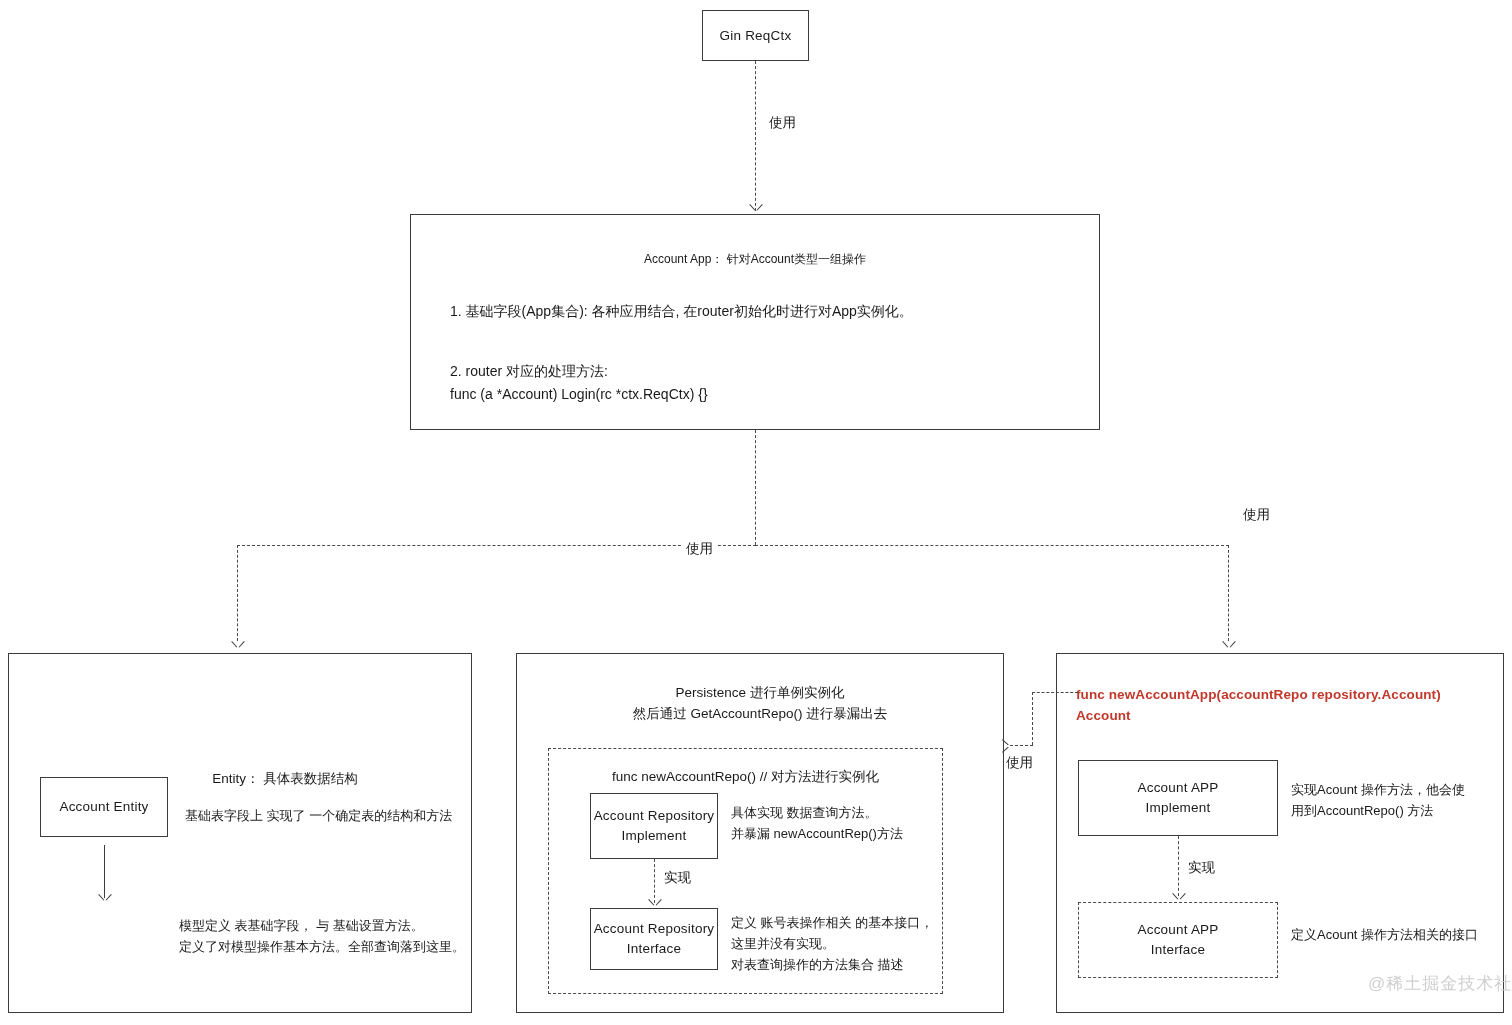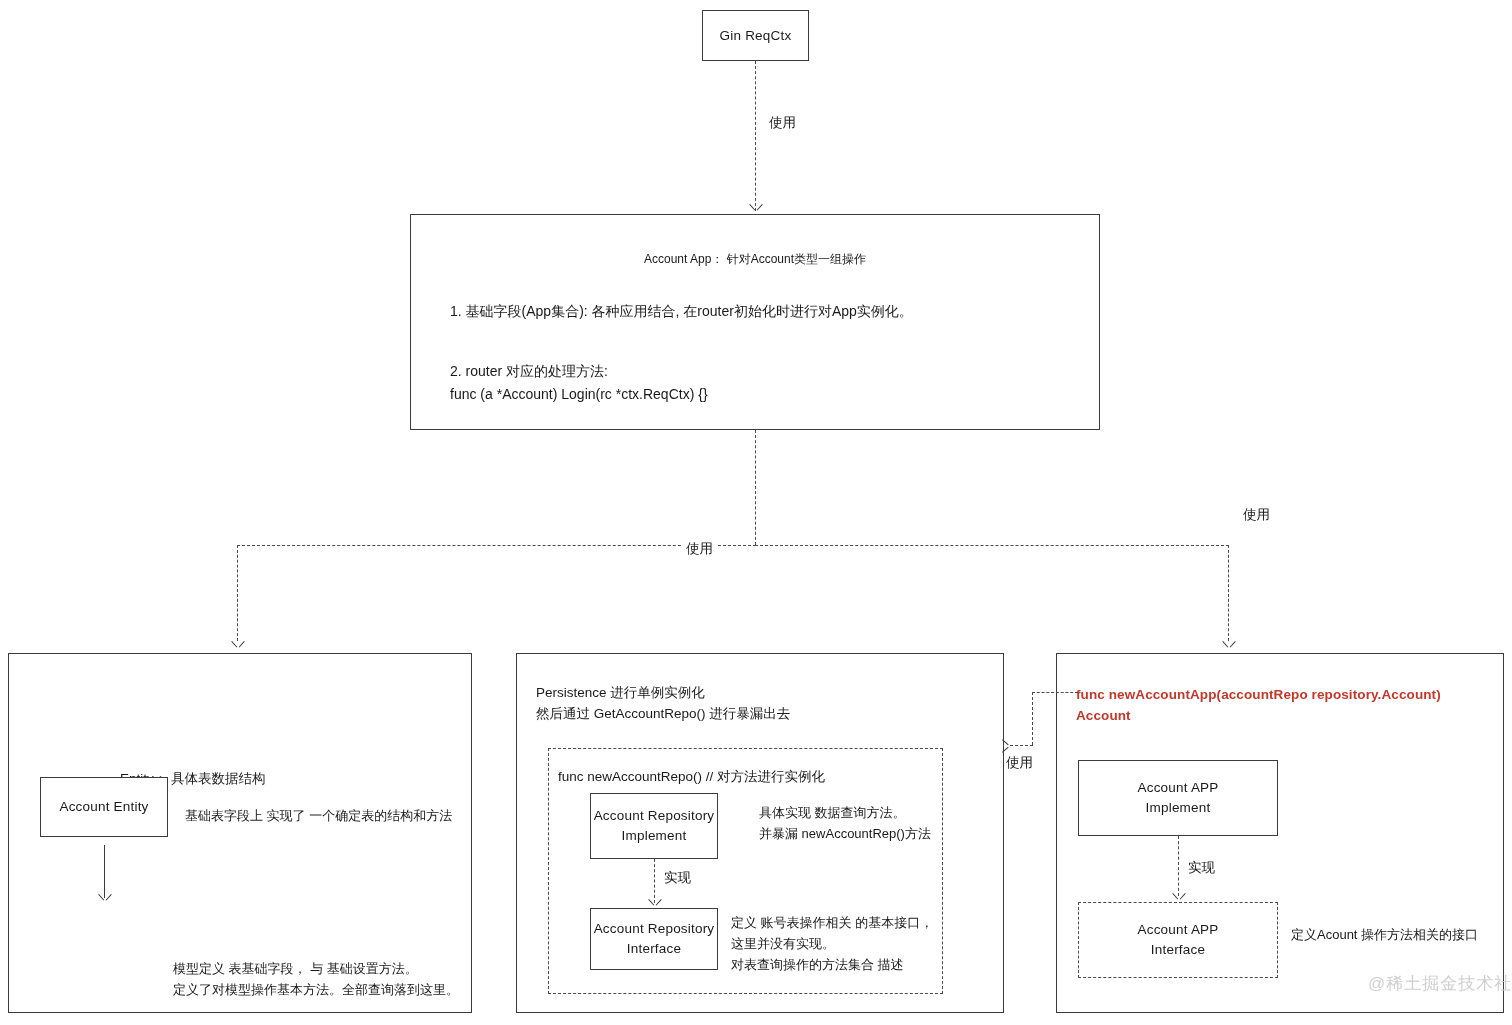--- a/index.html
+++ b/index.html
@@ -46,20 +46,21 @@
 
   
   .txt {
     position: absolute;
     font-size: 13.5px;
     line-height: 1.55;
     white-space: pre-line;
     color: #1a1a1a;
   }
   .txt-center {
+    text-align: center;
   }
   .txt-red {
     color: #c0392b;
     font-weight: bold;
     font-size: 13.5px;
     letter-spacing: 0.1px;
   }
   .edge-label {
     position: absolute;
     font-size: 13.5px;
@@ -201,35 +202,35 @@
   <div class="txt txt-center" style="left:120px; top:769px; width:330px;">Entity： 具体表数据结构</div>
 
   <div class="box" style="left:40px; top:777px; width:128px; height:60px;">
     <div class="box-label">Account Entity</div>
   </div>
   <div class="note" style="left:185px; top:806px; width:290px;">基础表字段上 实现了 一个确定表的结构和方法</div>
 
   <div class="v-solid" style="left:104px; top:845px; height:53px;"></div>
   <div class="arrow-down" style="left:99px; top:894px;"></div>
 
-  <div class="note" style="left:173px; top:916px; width:300px;margin-top:43px;">模型定义 表基础字段， 与 基础设置方法。
+  <div class="note" style="left:179px; top:916px; width:300px;">模型定义 表基础字段， 与 基础设置方法。
 定义了对模型操作基本方法。全部查询落到这里。</div>
 
   <div class="box" style="left:516px; top:653px; width:488px; height:360px;"></div>
   <div class="txt txt-center" style="left:536px; top:683px; width:448px;">Persistence 进行单例实例化
 然后通过 GetAccountRepo() 进行暴漏出去</div>
 
   <div class="box-dashed" style="left:548px; top:748px; width:395px; height:246px;"></div>
   <div class="txt txt-center" style="left:558px; top:767px; width:375px;">func  newAccountRepo() // 对方法进行实例化</div>
 
   <div class="box" style="left:590px; top:793px; width:128px; height:66px;">
     <div class="box-label">Account  Repository
 Implement</div>
   </div>
-  <div class="note" style="left:731px; top:803px; width:210px;margin-left:28px;">具体实现 数据查询方法。
+  <div class="note" style="left:731px; top:803px; width:210px;">具体实现 数据查询方法。
 并暴漏 newAccountRep()方法</div>
 
   <div class="v-dash" style="left:654px; top:859px; height:44px;"></div>
   <div class="edge-label" style="left:664px; top:869px;">实现</div>
   <div class="arrow-down" style="left:649px; top:899px;"></div>
 
   <div class="box" style="left:590px; top:908px; width:128px; height:62px;">
     <div class="box-label">Account  Repository
 Interface</div>
   </div>
@@ -244,20 +245,22 @@
   <div class="h-dash" style="left:1032px; top:692px; width:46px;"></div>
   <div class="v-dash" style="left:1032px; top:692px; height:53px;"></div>
   <div class="h-dash" style="left:1010px; top:745px; width:23px;"></div>
   <div class="arrow-left" style="left:1002px; top:740px;"></div>
   <div class="edge-label" style="left:1006px; top:754px;">使用</div>
 
   <div class="box" style="left:1078px; top:760px; width:200px; height:76px;">
     <div class="box-label">Account APP
 Implement</div>
   </div>
+  <div class="note" style="left:1291px; top:780px; width:200px;">实现Acount 操作方法，他会使
+用到AccountRepo() 方法</div>
 
   <div class="v-dash" style="left:1178px; top:836px; height:60px;"></div>
   <div class="edge-label" style="left:1188px; top:859px;">实现</div>
   <div class="arrow-down" style="left:1173px; top:893px;"></div>
 
   <div class="box-dashed" style="left:1078px; top:902px; width:200px; height:76px;">
     <div class="box-label">Account APP
 Interface</div>
   </div>
   <div class="note" style="left:1291px; top:925px; width:200px;">定义Acount 操作方法相关的接口</div>

